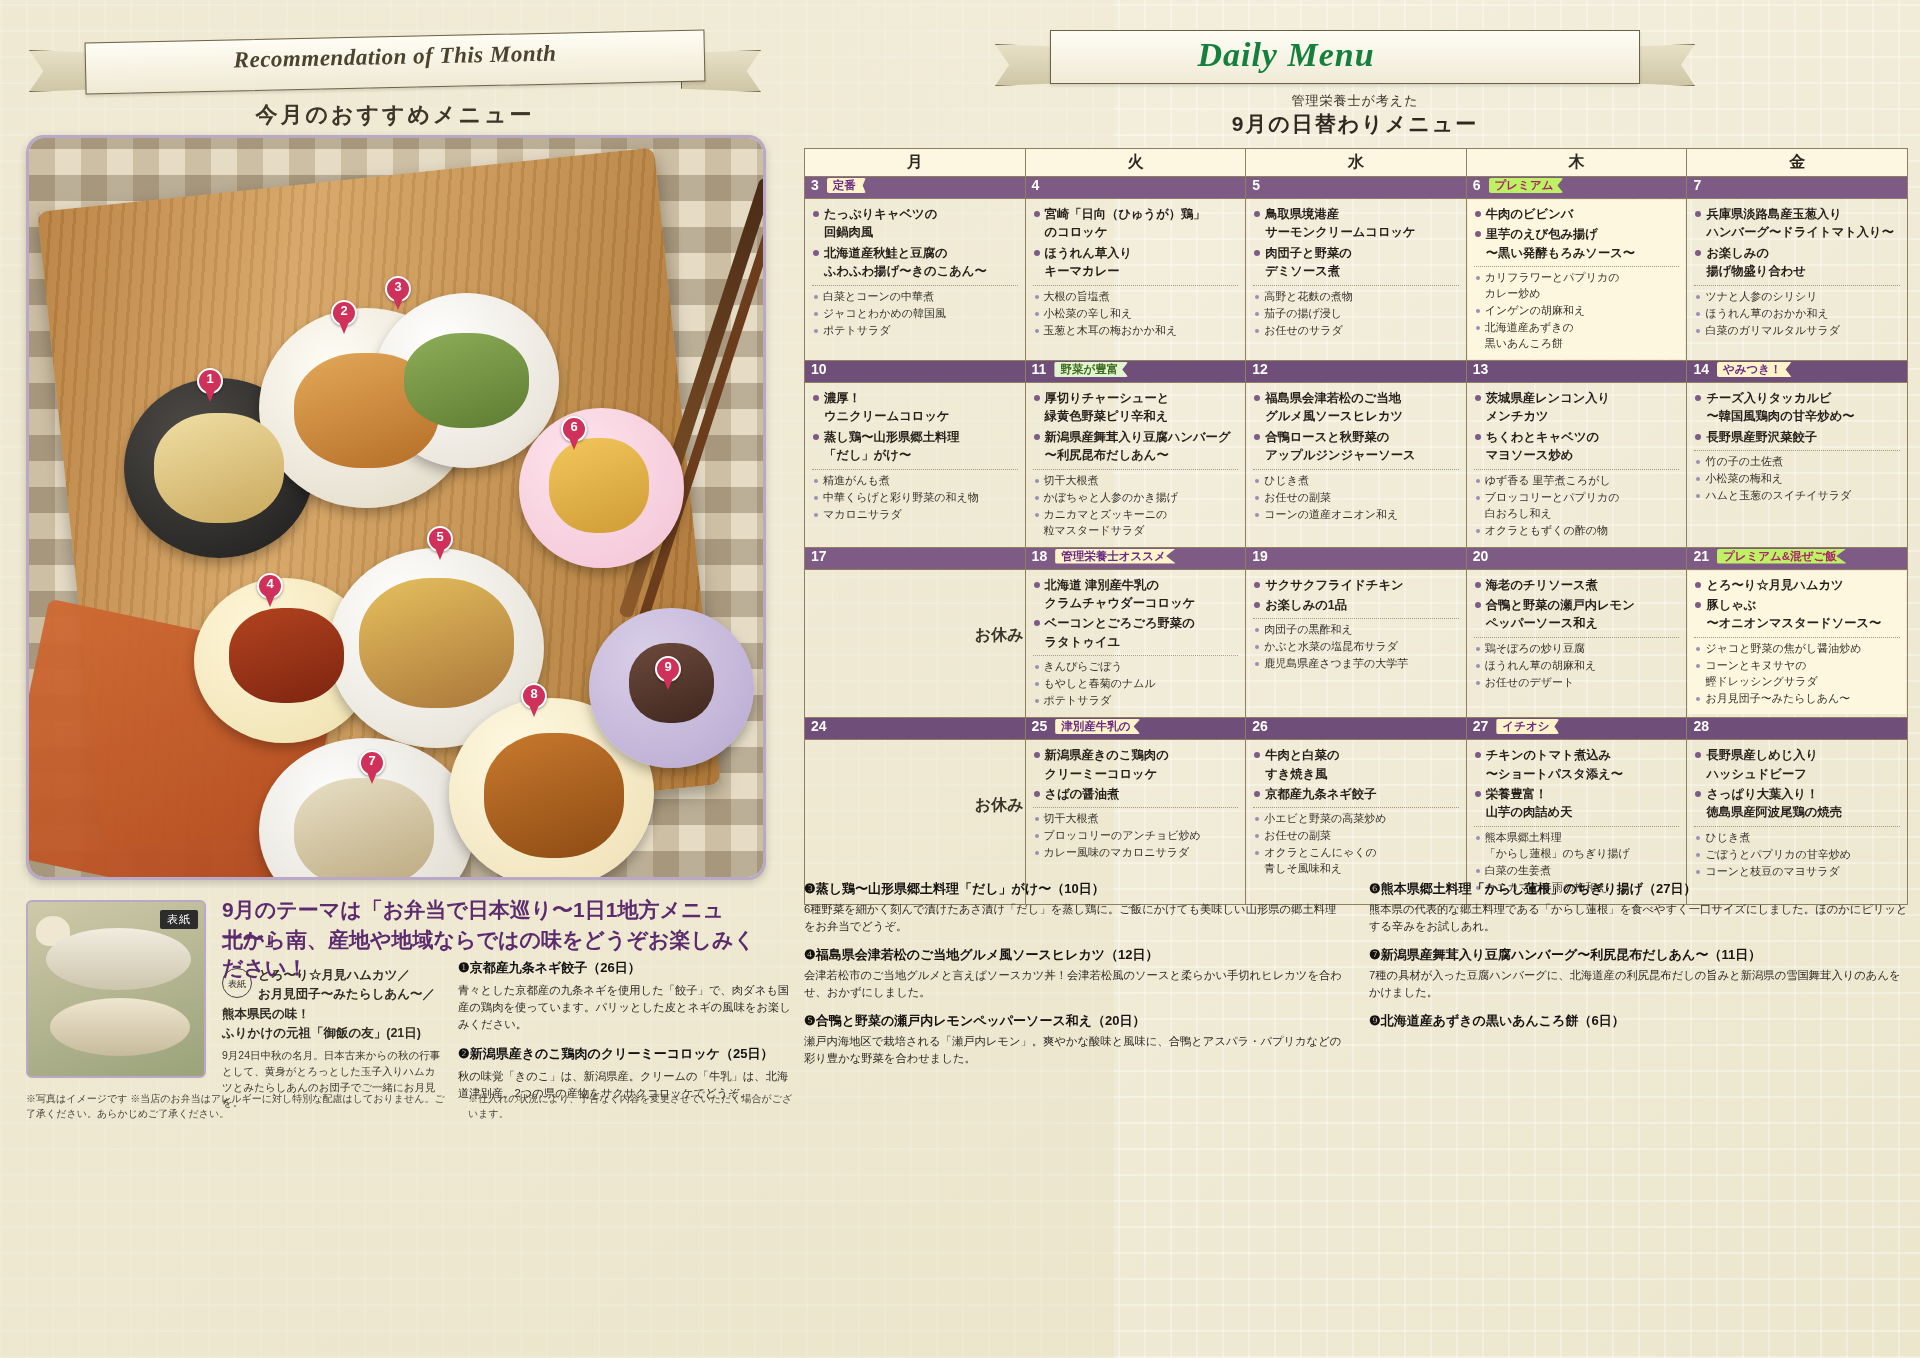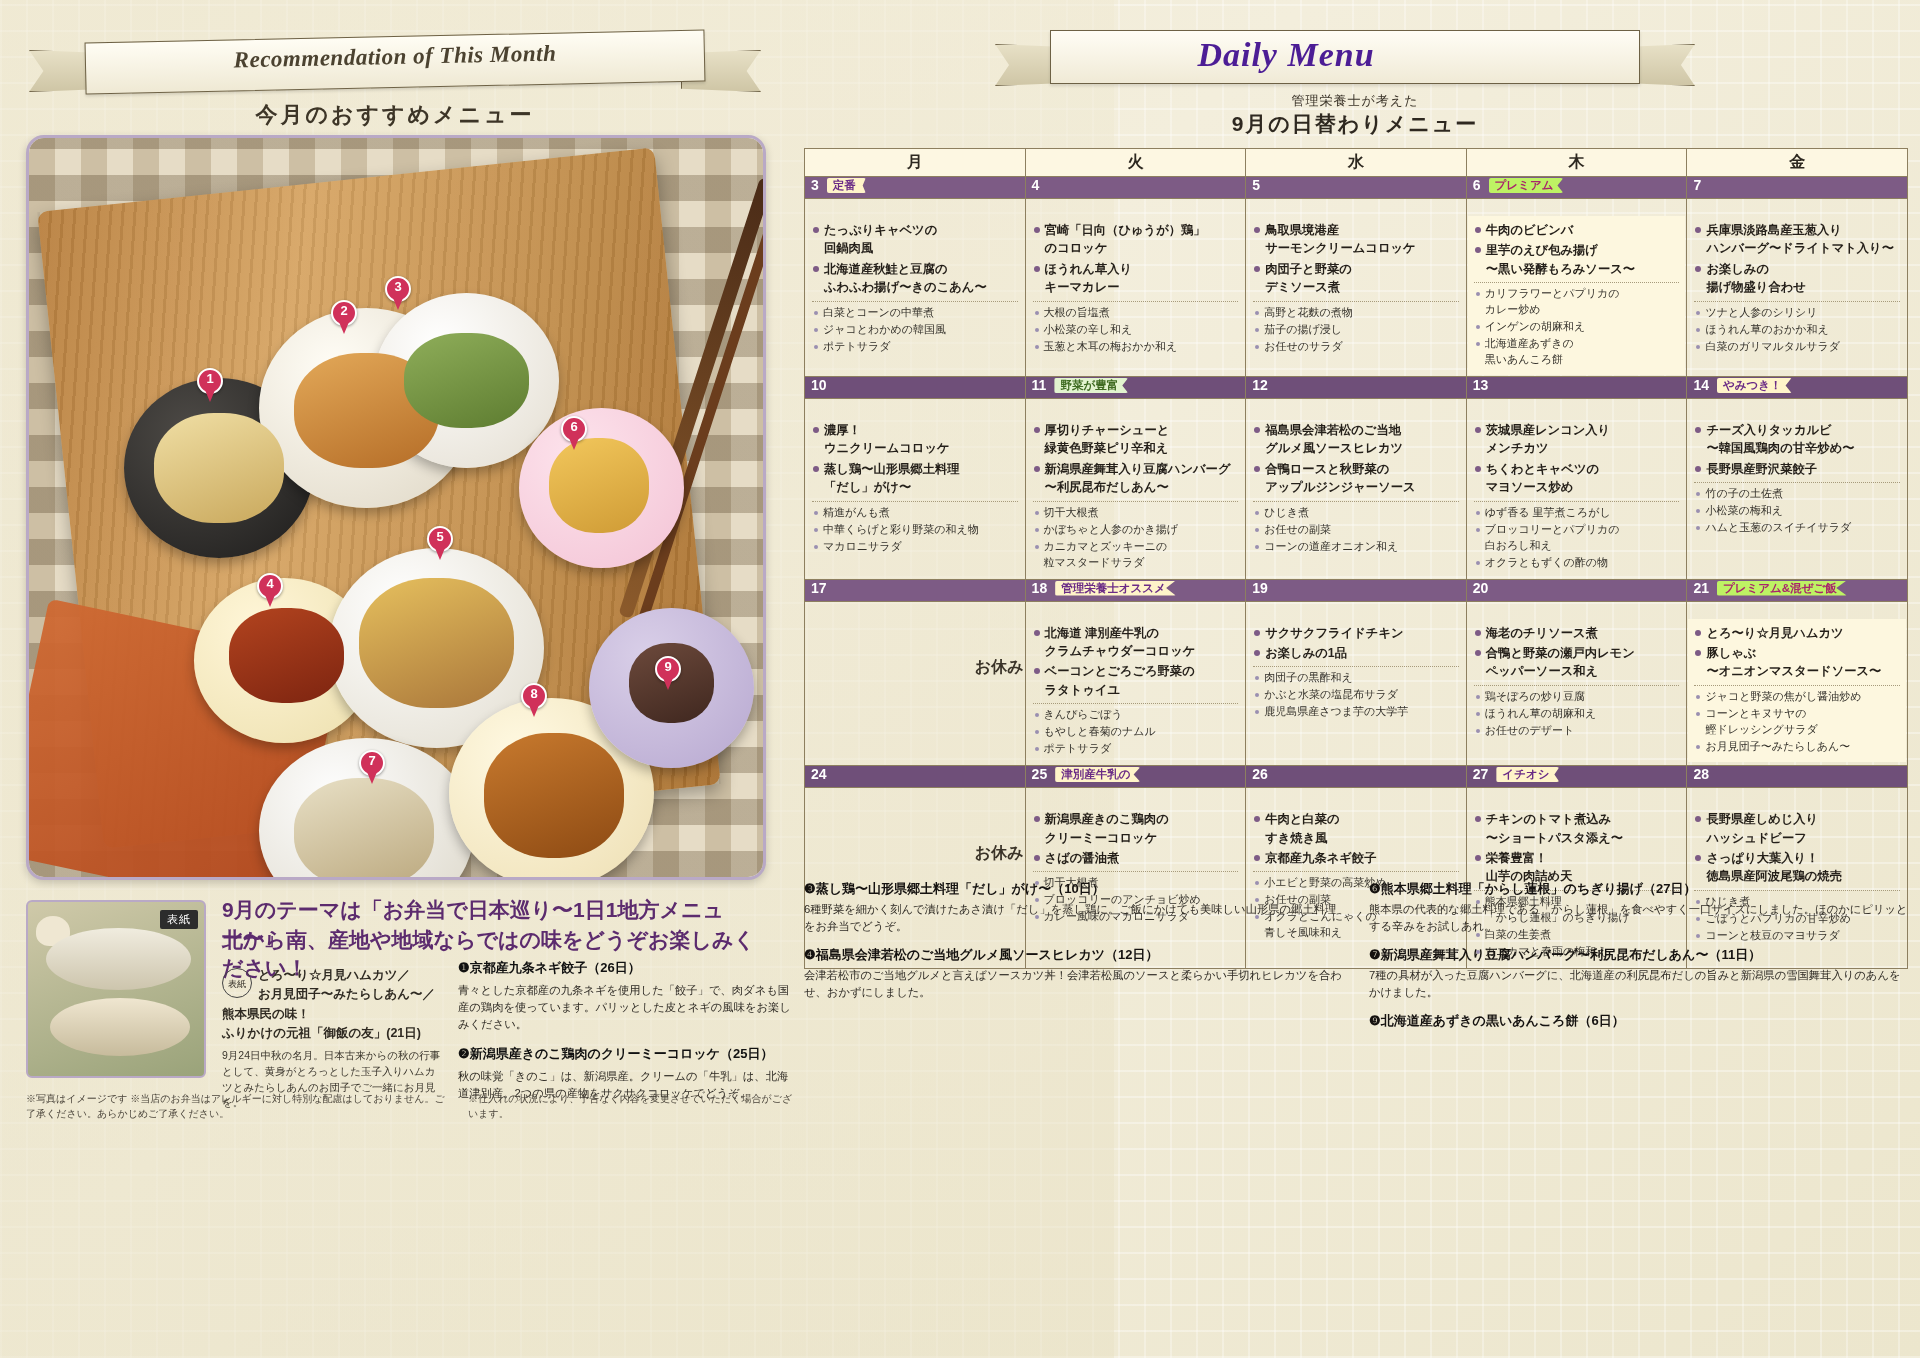--- a/index.html
+++ b/index.html
@@ -125,41 +125,41 @@
   .dm-ribbon { position:absolute; left:205px; top:30px; width:700px; height:62px; }
   .dm-ribbon .band { position:absolute; left:55px; top:0; width:590px; height:54px;
      background:linear-gradient(180deg,#fffdf5,#f0ead6); border:1px solid #6d6145;
      box-shadow:0 2px 3px rgba(0,0,0,.12); }
   .dm-ribbon .tl,.dm-ribbon .tr{position:absolute;top:14px;width:78px;height:42px;
      background:linear-gradient(180deg,#e7e0c6,#cfc6a6);border:1px solid #6d6145;}
   .dm-ribbon .tl{left:0;clip-path:polygon(0 0,100% 8%,100% 92%,0 100%,18% 50%);}
   .dm-ribbon .tr{right:0;clip-path:polygon(0 8%,100% 0,82% 50%,100% 100%,0 92%);}
   .dm-ribbon .t { position:absolute; left:55px; top:6px; width:472px; text-align:center;
      font-family:"Liberation Serif", serif; font-style:italic; font-weight:bold;
-     font-size:34px; color:#4c1d95; letter-spacing:1px; }
+     font-size:34px; color:#15803d; letter-spacing:1px; }
   .dm-sub1 { position:absolute; left:0; top:92px; width:1130px; text-align:center;
      font-size:13px; color:#3a3328; letter-spacing:1px;}
   .dm-sub2 { position:absolute; left:0; top:110px; width:1130px; text-align:center;
      font-size:21px; font-weight:bold; color:#2e2820; letter-spacing:2px;}
 
   table.menu { position:absolute; left:14px; top:148px; width:1104px;
      border-collapse:collapse; table-layout:fixed; }
   table.menu th.day { background:#fdf7e2; border:1px solid #8d7f5f; height:28px;
      font-size:16px; font-weight:bold; color:#2d2820; }
   table.menu td { border:1px solid #8d7f5f; vertical-align:top; }
   .daycell { background:#7d5b85; color:#fff; height:22px; padding:0 6px; font-size:14px; font-weight:bold;}
   .daycell.alt { background:#6f4f79; }
   .daycell .num { float:left; }
   .tagflag { float:left; margin-left:8px; background:#fff4c9; color:#6b2c86;
      border-radius:2px; padding:0 10px 0 6px; font-size:11.5px; font-weight:bold;
      clip-path:polygon(0 0,100% 0,92% 50%,100% 100%,0 100%);
      position:relative; top:1px;}
   .tagflag.pink { background:#bef264; color:#a8256b; }
   .tagflag.green{ background:#e2f3cf; color:#3f6b22; }
-  .cellbody { padding:5px 6px 6px; font-size:11.8px; color:#241f19; line-height:1.5;margin-top:16px; }
+  .cellbody { padding:5px 6px 6px; font-size:11.8px; color:#241f19; line-height:1.5; }
   .cellbody.premium { background:#fdf7df; }
   .main-item { position:relative; padding-left:12px; margin-bottom:2px; font-weight:bold; font-size:12.3px;}
   .main-item:before{content:"";position:absolute;left:1px;top:6px;width:6px;height:6px;border-radius:50%;background:#7d5b85;}
   .main-item .sub { display:block; font-weight:bold; }
   .sub-list { margin-top:4px; border-top:1px dotted #a79b7c; padding-top:3px; }
   .sub-item { position:relative; padding-left:11px; font-size:11px; color:#33302a; line-height:1.45; margin-bottom:1px;}
   .sub-item:before{content:"";position:absolute;left:2px;top:6px;width:4px;height:4px;border-radius:50%;background:#9a8fb0;}
   .rest { text-align:right; font-size:16px; font-weight:bold; color:#3a3328; padding-top:54px;}
 
   
@@ -619,20 +619,24 @@
   <div class="notes">
     <div class="col" id="notes-left">
         <div class="note">
           <h5><span>❸</span>蒸し鶏〜山形県郷土料理「だし」がけ〜（10日）</h5>
           <p>6種野菜を細かく刻んで漬けたあさ漬け「だし」を蒸し鶏に。ご飯にかけても美味しい山形県の郷土料理をお弁当でどうぞ。</p>
         </div>
         <div class="note">
           <h5><span>❹</span>福島県会津若松のご当地グルメ風ソースヒレカツ（12日）</h5>
           <p>会津若松市のご当地グルメと言えばソースカツ丼！会津若松風のソースと柔らかい手切れヒレカツを合わせ、おかずにしました。</p>
         </div>
+        <div class="note">
+          <h5><span>❺</span>合鴨と野菜の瀬戸内レモンペッパーソース和え（20日）</h5>
+          <p>瀬戸内海地区で栽培される「瀬戸内レモン」。爽やかな酸味と風味に、合鴨とアスパラ・パプリカなどの彩り豊かな野菜を合わせました。</p>
+        </div>
       </div>
     <div class="col" id="notes-right">
         <div class="note">
           <h5><span>❻</span>熊本県郷土料理「からし蓮根」のちぎり揚げ（27日）</h5>
           <p>熊本県の代表的な郷土料理である「からし蓮根」を食べやすく一口サイズにしました。ほのかにピリッとする辛みをお試しあれ。</p>
         </div>
         <div class="note">
           <h5><span>❼</span>新潟県産舞茸入り豆腐ハンバーグ〜利尻昆布だしあん〜（11日）</h5>
           <p>7種の具材が入った豆腐ハンバーグに、北海道産の利尻昆布だしの旨みと新潟県の雪国舞茸入りのあんをかけました。</p>
         </div>

